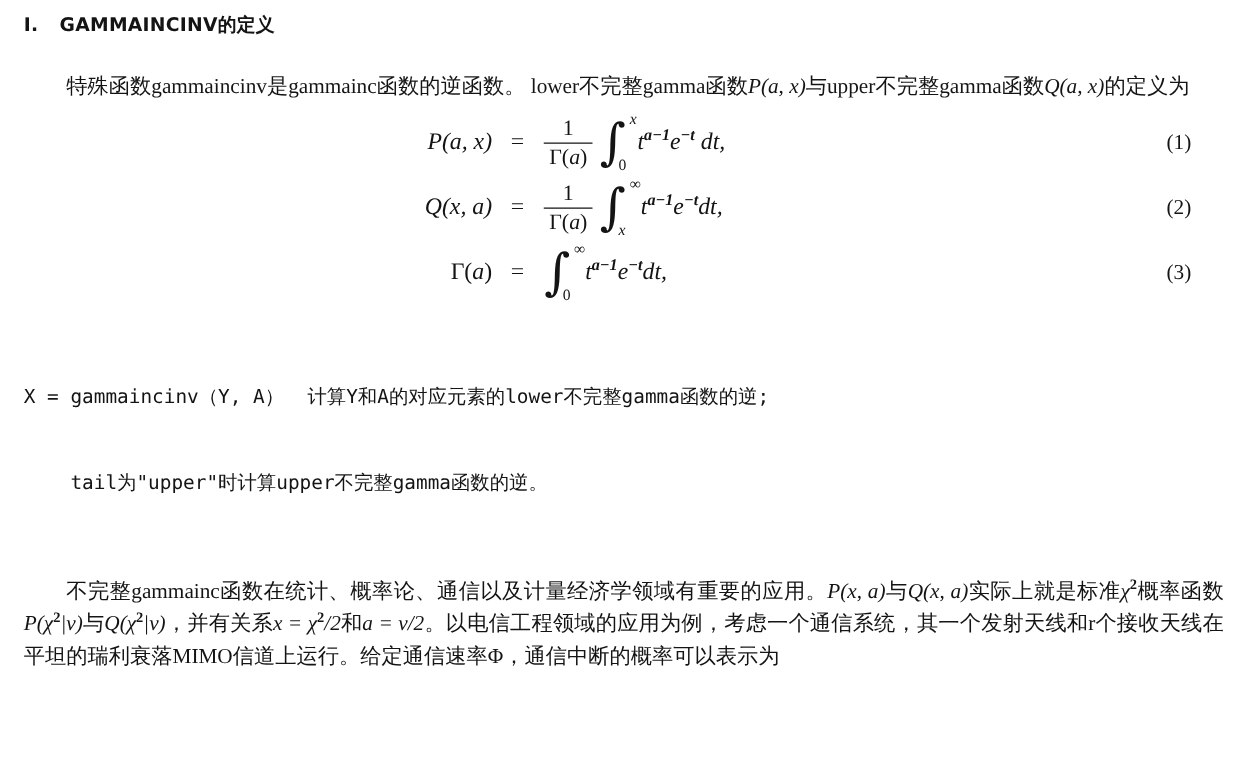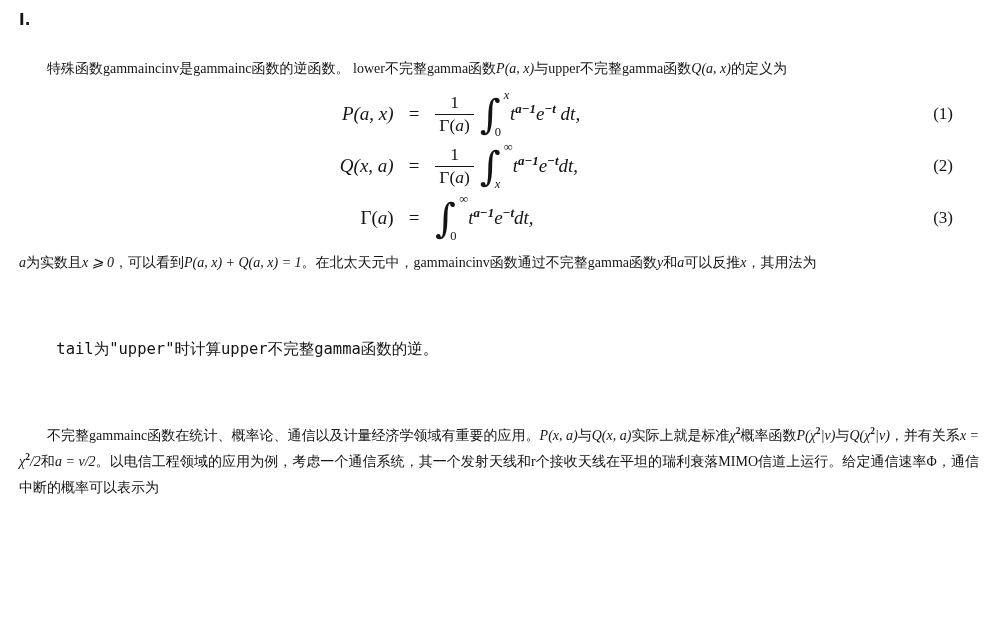--- a/index.html
+++ b/index.html
@@ -9,21 +9,21 @@
     font-family:"Liberation Serif","DejaVu Serif",serif;
     padding:10px 19px 0 19px;overflow:hidden;position:relative;
   }
   
   .heading{
     font-family:"DejaVu Sans","Liberation Sans",sans-serif;
     font-weight:bold;font-size:15px;line-height:20px;
     display:flex;align-items:baseline;gap:17px;letter-spacing:.2px;
   }
   
-  .para{font-size:14px;line-height:26px;text-align:justify;}
+  .para{font-size:17px;line-height:26px;text-align:justify;}
   .indent{text-indent:2em;}
   .p1{margin-top:26px;}
   .p2{margin-top:6px;}
   .p3{margin-top:16px;}
   .sg-m{font-style:italic;}
   sup,sub{font-size:68%;line-height:0;font-weight:bold;}
   sup.sg-m{font-style:italic;}
   
   .eqs{margin-top:6px;}
   .eq{display:flex;align-items:center;justify-content:center;height:52px;position:relative;font-size:19px;}
@@ -45,20 +45,21 @@
     font-size:15.5px;line-height:23px;margin-top:16px;white-space:pre;
   }
 </style>
 </head>
 <body>
 
 <div class="page">
 
   <div class="heading">
     <span>I.</span>
+    <span>GAMMAINCINV的定义</span>
   </div>
 
   <div class="para indent p1"><span>特殊函数gammaincinv是gammainc函数的逆函数。 lower不完整gamma函数</span><span class="sg-m">P(a, x)</span><span>与upper不完整gamma函数</span><span class="sg-m">Q(a, x)</span><span>的定义为</span></div>
 
   <div class="eqs">
 
     <div class="eq">
       <span class="eq-lhs">
           <span class="sg-m">P(a, x)</span>
         </span>
@@ -117,21 +118,21 @@
             <span class="lim-bot"><span>0</span></span>
           </span>
         </span>
         <span><span class="sg-m">t</span><sup class="sg-m">a−1</sup><span class="sg-m">e</span><sup class="sg-m">−t</sup><span class="sg-m">dt,</span></span>
       </span>
       <span class="eq-num">(3)</span>
     </div>
 
   </div>
 
-  <div class="para p2"><span class="sg-m">a</span><span>为实数且</span><span class="sg-m">x ⩾ 0</span><span>，可以看到</span><span class="sg-m">P(a, x) + Q(a, x) = 1</span><span>。在北太天元中，gammaincinv函数通过不完整gamma函数</span><span class="sg-m">y</span><span>和</span><span class="sg-m">a</span><span>可以反推</span><span class="sg-m">x</span><span>，其用法为</span></div>
 
   <div class="code">
+    <div>X = gammaincinv（Y, A）  计算Y和A的对应元素的lower不完整gamma函数的逆;</div>
     <div>    tail为"upper"时计算upper不完整gamma函数的逆。</div>
   </div>
 
   <div class="para indent p3"><span>不完整gammainc函数在统计、概率论、通信以及计量经济学领域有重要的应用。</span><span class="sg-m">P(x, a)</span><span>与</span><span class="sg-m">Q(x, a)</span><span>实际上就是标准</span><span class="sg-m">χ</span><sup>2</sup><span>概率函数</span><span class="sg-m">P(χ</span><sup>2</sup><span class="sg-m">|ν)</span><span>与</span><span class="sg-m">Q(χ</span><sup>2</sup><span class="sg-m">|ν)</span><span>，并有关系</span><span class="sg-m">x = χ</span><sup>2</sup><span class="sg-m">/2</span><span>和</span><span class="sg-m">a = ν/2</span><span>。以电信工程领域的应用为例，考虑一个通信系统，其一个发射天线和r个接收天线在平坦的瑞利衰落MIMO信道上运行。给定通信速率Φ，通信中断的概率可以表示为</span></div>
 
 </div>
 
 </body></html>

